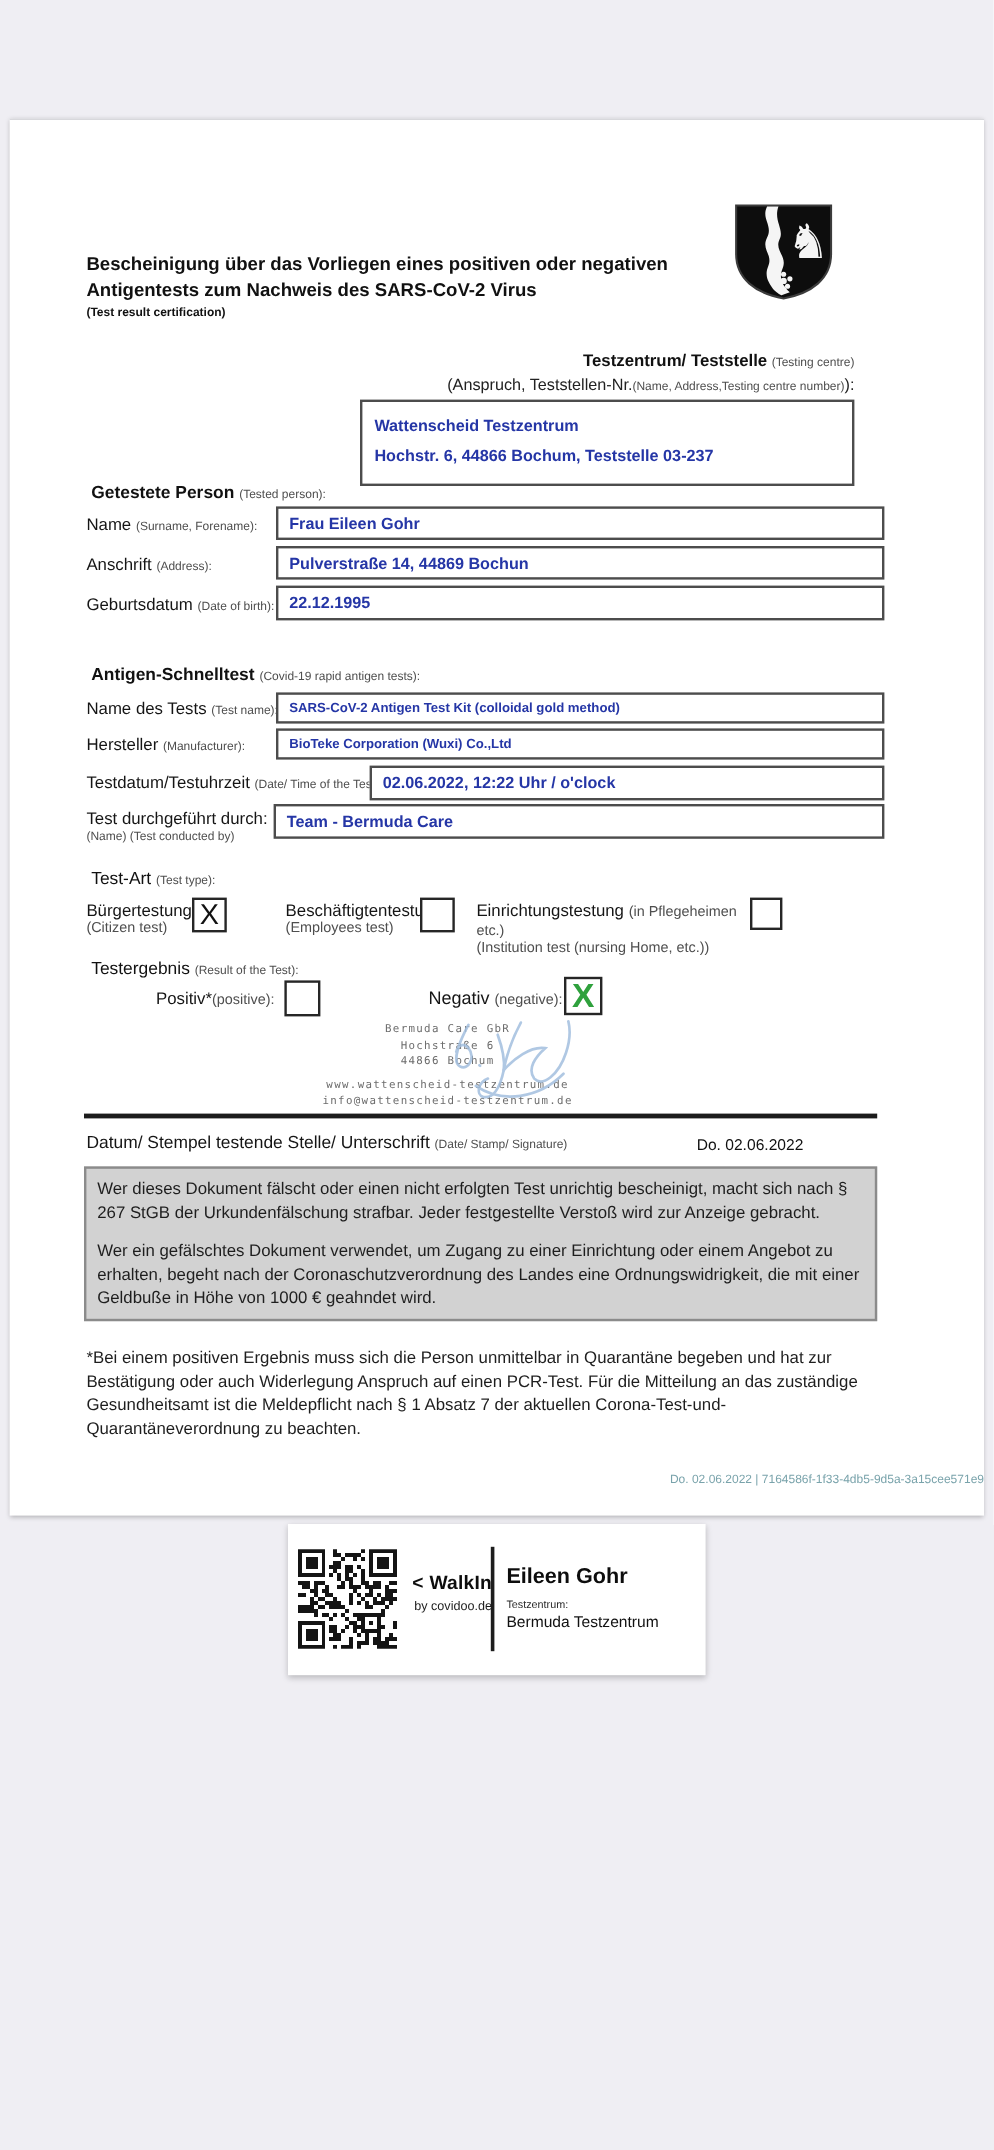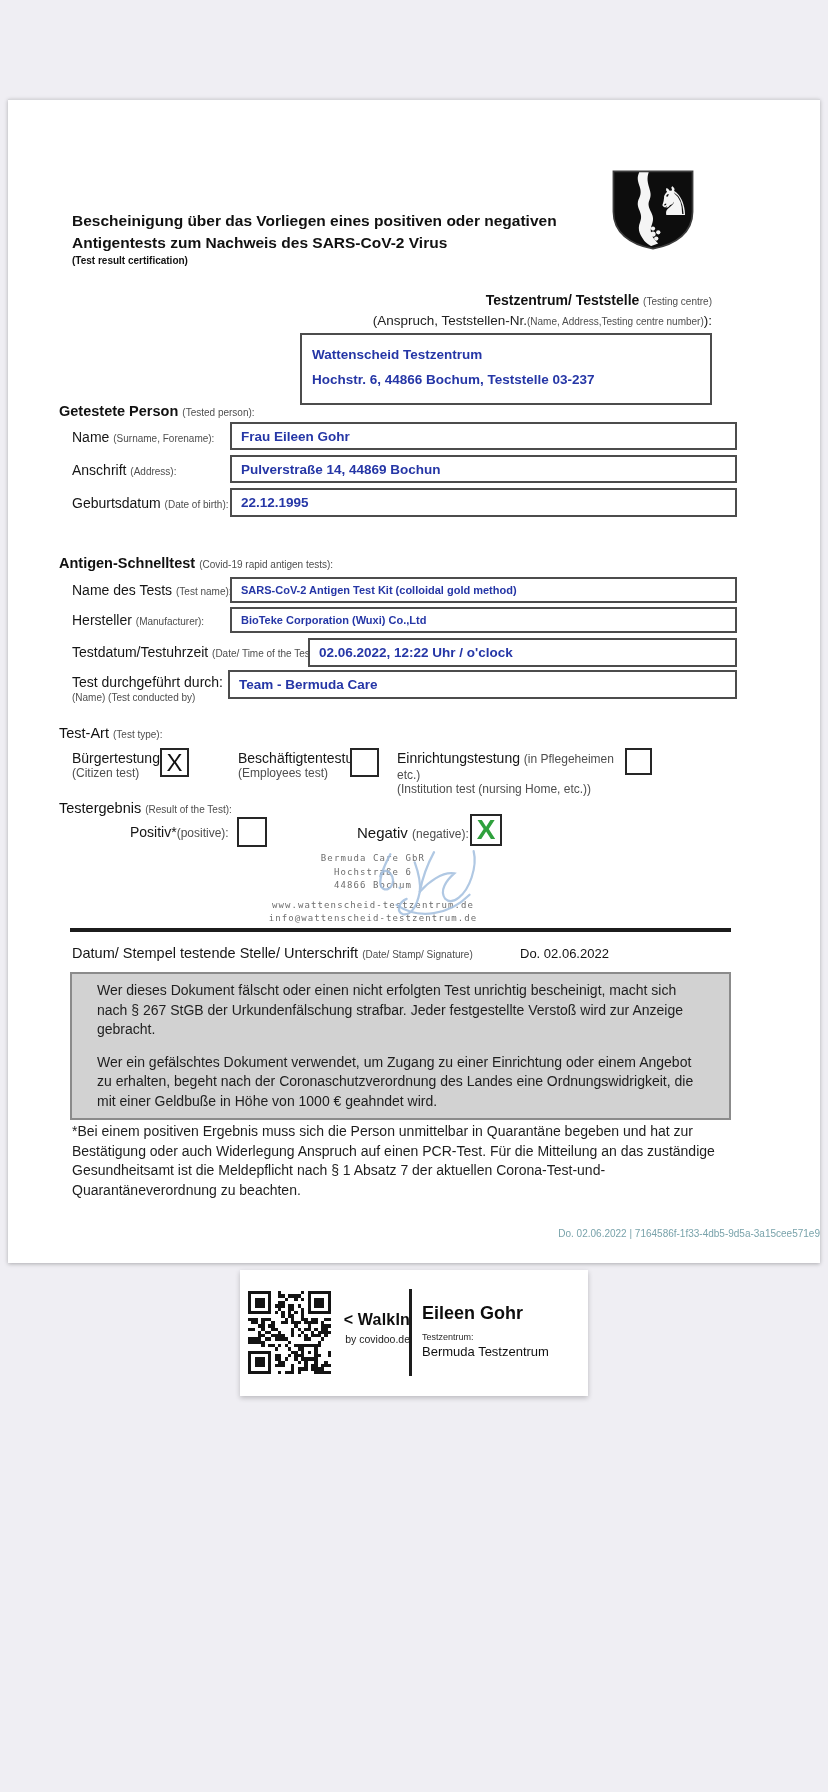--- a/index.html
+++ b/index.html
@@ -14,45 +14,45 @@
   
   .coat{left:602px;top:68px;width:86px;height:84px}
   
   .tz-head{top:192px;left:200px;width:504px;text-align:right;font-size:13.5px;color:#111}
   .tz-head b{font-size:14px}
   .tz-sub{top:213px;left:200px;width:504px;text-align:right;font-size:13.5px;color:#222}
   .note{font-size:10px;color:#4e4e4e}
   .tz-box{left:292px;top:233px;width:412px;height:72px;border:2px solid #4c4c4c;background:#fff;
           padding:7px 10px;color:#2536a6;font-weight:bold;font-size:13.5px;line-height:25px}
   
-  .sec{left:51px;font-size:14.5px;color:#111}
+  .sec{left:68px;font-size:14.5px;color:#111}
   .sec b{font-size:14.5px}
   
   .lbl{left:64px;font-size:14px;color:#151515}
   .fbox{border:2px solid #4c4c4c;background:#fff;display:flex;align-items:center;
         padding:0 9px;color:#2536a6;font-weight:bold}
   .v13{font-size:13.5px}.v11{font-size:11px}
   
   .cb{border:2.5px solid #262626;background:#fff;display:flex;align-items:center;justify-content:center}
   .cb-s{width:29px;height:29px}
   .cb-mark{font-size:24px;font-weight:400;color:#111;line-height:1}
   .cb-green .cb-mark{color:#2fa13d;font-weight:bold;font-size:28px}
   .opt-main{font-size:14px;color:#151515}
   .opt-note{font-size:12px;color:#4e4e4e}
   
   .stamp{left:240px;top:752px;width:250px;text-align:center;font-family:"DejaVu Sans Mono",monospace;
          font-size:9px;letter-spacing:1.1px;line-height:13.5px;color:#6d6d6d}
   .stamp .web{margin-top:6px}
   .sig{left:358px;top:733px;width:132px;height:88px}
   .thick-line{left:62px;top:828px;width:661px;height:4px;background:#1c1c1c}
   .dat-lbl{left:64px;top:845px;font-size:14.5px;color:#151515}
-  .dat-date{top:846px;left:512px;width:210px;text-align:left;font-size:13px;color:#111}
+  .dat-date{top:846px;left:512px;width:210px;text-align:center;font-size:13px;color:#111}
   
   .warn{left:62px;top:872px;width:661px;border:2px solid #8b8b8b;background:#d2d2d2;
-        padding:7px 25px;font-size:14px;line-height:19.5px;color:#1e1e1e}
+        padding:7px 9px;font-size:14px;line-height:19.5px;color:#1e1e1e}
   .warn p + p{margin-top:13px}
   .footnote{left:64px;top:1022px;width:656px;font-size:14px;line-height:19.5px;color:#1e1e1e}
   .doc-footer{left:0;top:1128px;width:812px;text-align:right;font-size:10px;color:#79a3ab}
   
   .card{position:absolute;left:240px;top:1270px;width:348px;height:126px;background:#fff;
         box-shadow:0 2px 5px rgba(0,0,0,.22)}
   .qr{position:absolute;left:8px;top:21px;width:83px;height:83px}
   .brand{position:absolute;left:90px;top:41px;width:80px;text-align:right}
   .brand-main{font-size:16px;font-weight:bold;color:#0d0d0d;letter-spacing:.2px}
   .brand-sub{font-size:10.5px;color:#1c1c1c;margin-top:4px}

